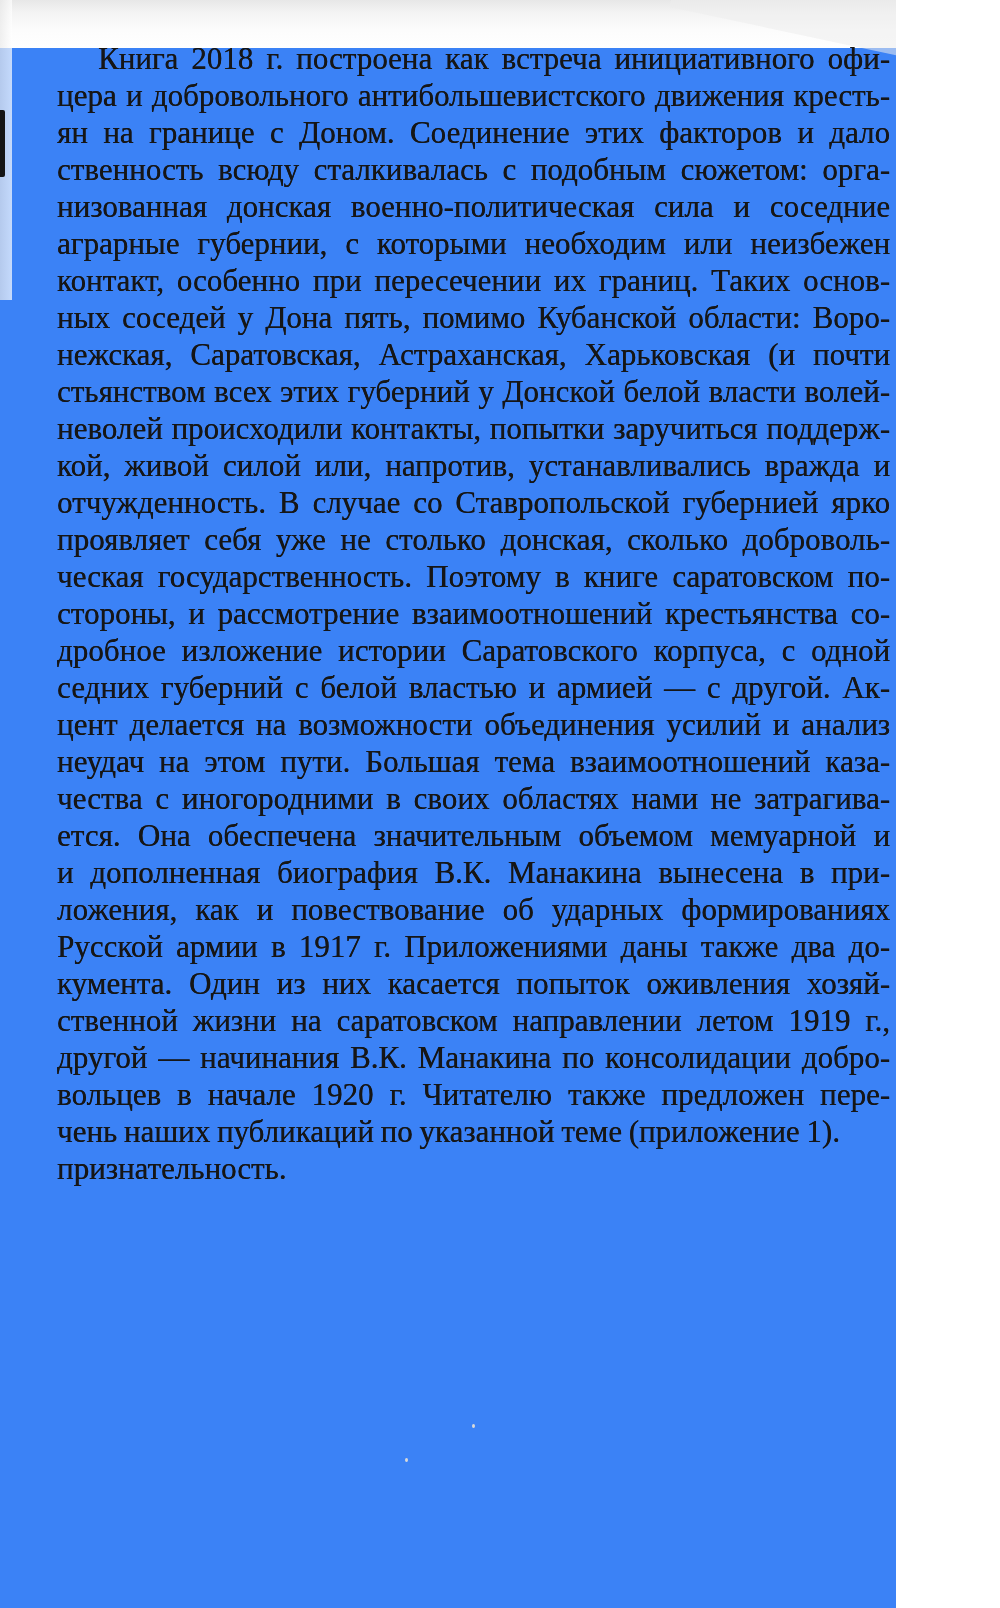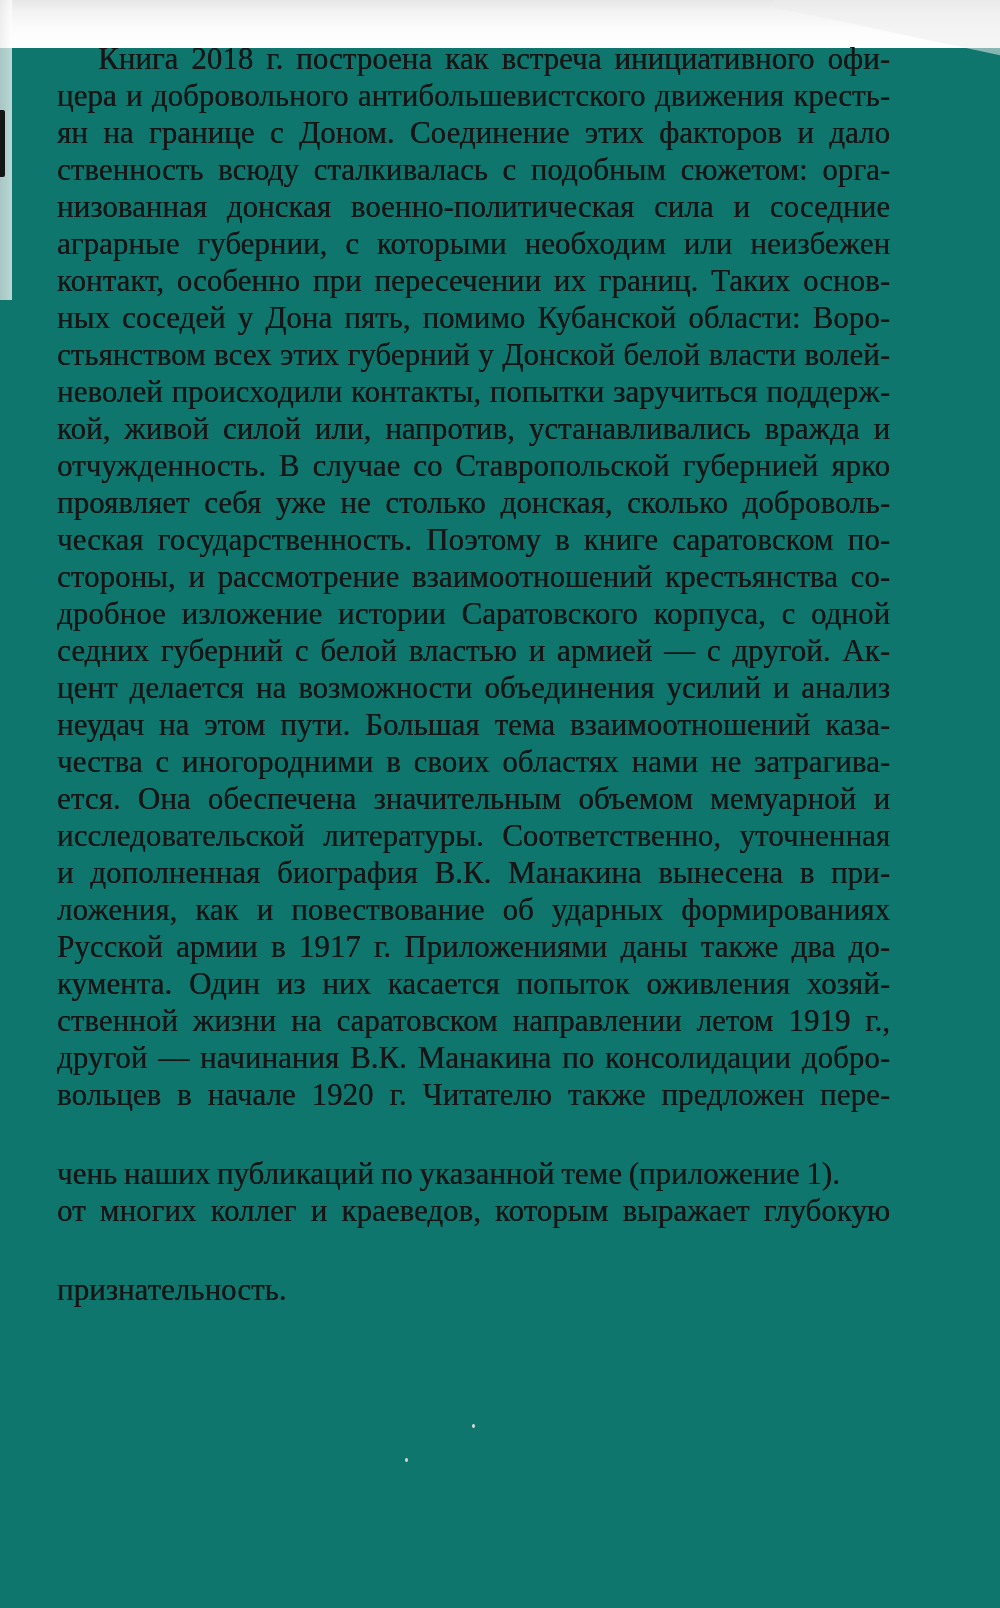--- a/index.html
+++ b/index.html
@@ -2,23 +2,23 @@
 <html lang="ru"><head>
 <meta charset="utf-8">
 <style>
   html, body {
     margin: 0;
     padding: 0;
     background: #ffffff;
   }
   .page {
     position: relative;
-    width: 1000px;
+    width: 896px;
     height: 1608px;
-    background: #0f766e;
+    background: #3b82f6;
     overflow: hidden;
     font-family: "Liberation Serif", "DejaVu Serif", serif;
   }
   
   .scan-top-shade {
     position: absolute;
     left: 0; top: 0;
     width: 100%; height: 48px;
     background: linear-gradient(180deg, #e7e7e7 0px, #f3f3f3 12px, #fcfcfc 30px, #ffffff 48px);
     pointer-events: none;
@@ -74,21 +74,20 @@
     line-height: 37px;
     overflow: hidden;
     text-align: justify;
     text-align-last: justify;
     white-space: normal;
   }
   .line.indent { text-indent: 41px; }
   .line.para-end {
     text-align: left;
     text-align-last: left;
-    margin-top: 42px;
   }
 </style>
 </head>
 <body>
 
 <div class="page">
 
   <div class="scan-top-shade"></div>
   <div class="scan-corner-shade"></div>
   <div class="scan-left-shade"></div>
@@ -100,43 +99,42 @@
 
     <div>
       <div class="line indent">Книга 2018 г. построена как встреча инициативного офи-</div>
       <div class="line">цера и добровольного антибольшевистского движения кресть-</div>
       <div class="line">ян на границе с Доном. Соединение этих факторов и дало</div>
       <div class="line">ственность всюду сталкивалась с подобным сюжетом: орга-</div>
       <div class="line">низованная донская военно-политическая сила и соседние</div>
       <div class="line">аграрные губернии, с которыми необходим или неизбежен</div>
       <div class="line">контакт, особенно при пересечении их границ. Таких основ-</div>
       <div class="line">ных соседей у Дона пять, помимо Кубанской области: Воро-</div>
+      <div class="line">нежская, Саратовская, Астраханская, Харьковская (и почти</div>
       <div class="line">стьянством всех этих губерний у Донской белой власти волей-</div>
       <div class="line">неволей происходили контакты, попытки заручиться поддерж-</div>
       <div class="line">кой, живой силой или, напротив, устанавливались вражда и</div>
       <div class="line">отчужденность. В случае со Ставропольской губернией ярко</div>
       <div class="line">проявляет себя уже не столько донская, сколько доброволь-</div>
       <div class="line">ческая государственность. Поэтому в книге саратовском по-</div>
       <div class="line">стороны, и рассмотрение взаимоотношений крестьянства со-</div>
       <div class="line">дробное изложение истории Саратовского корпуса, с одной</div>
       <div class="line">седних губерний с белой властью и армией — с другой. Ак-</div>
       <div class="line">цент делается на возможности объединения усилий и анализ</div>
       <div class="line">неудач на этом пути. Большая тема взаимоотношений каза-</div>
       <div class="line">чества с иногородними в своих областях нами не затрагива-</div>
       <div class="line">ется. Она обеспечена значительным объемом мемуарной и</div>
-      <div class="line">исследовательской литературы. Соответственно, уточненная</div>
       <div class="line">и дополненная биография В.К. Манакина вынесена в при-</div>
       <div class="line">ложения, как и повествование об ударных формированиях</div>
       <div class="line">Русской армии в 1917 г. Приложениями даны также два до-</div>
       <div class="line">кумента. Один из них касается попыток оживления хозяй-</div>
       <div class="line">ственной жизни на саратовском направлении летом 1919 г.,</div>
       <div class="line">другой — начинания В.К. Манакина по консолидации добро-</div>
       <div class="line">вольцев в начале 1920 г. Читателю также предложен пере-</div>
       <div class="line para-end">чень наших публикаций по указанной теме (приложение 1).</div>
     </div>
 
     <div>
-      <div class="line">от многих коллег и краеведов, которым выражает глубокую</div>
       <div class="line para-end">признательность.</div>
     </div>
 
   </div>
 </div>
 
 </body></html>

